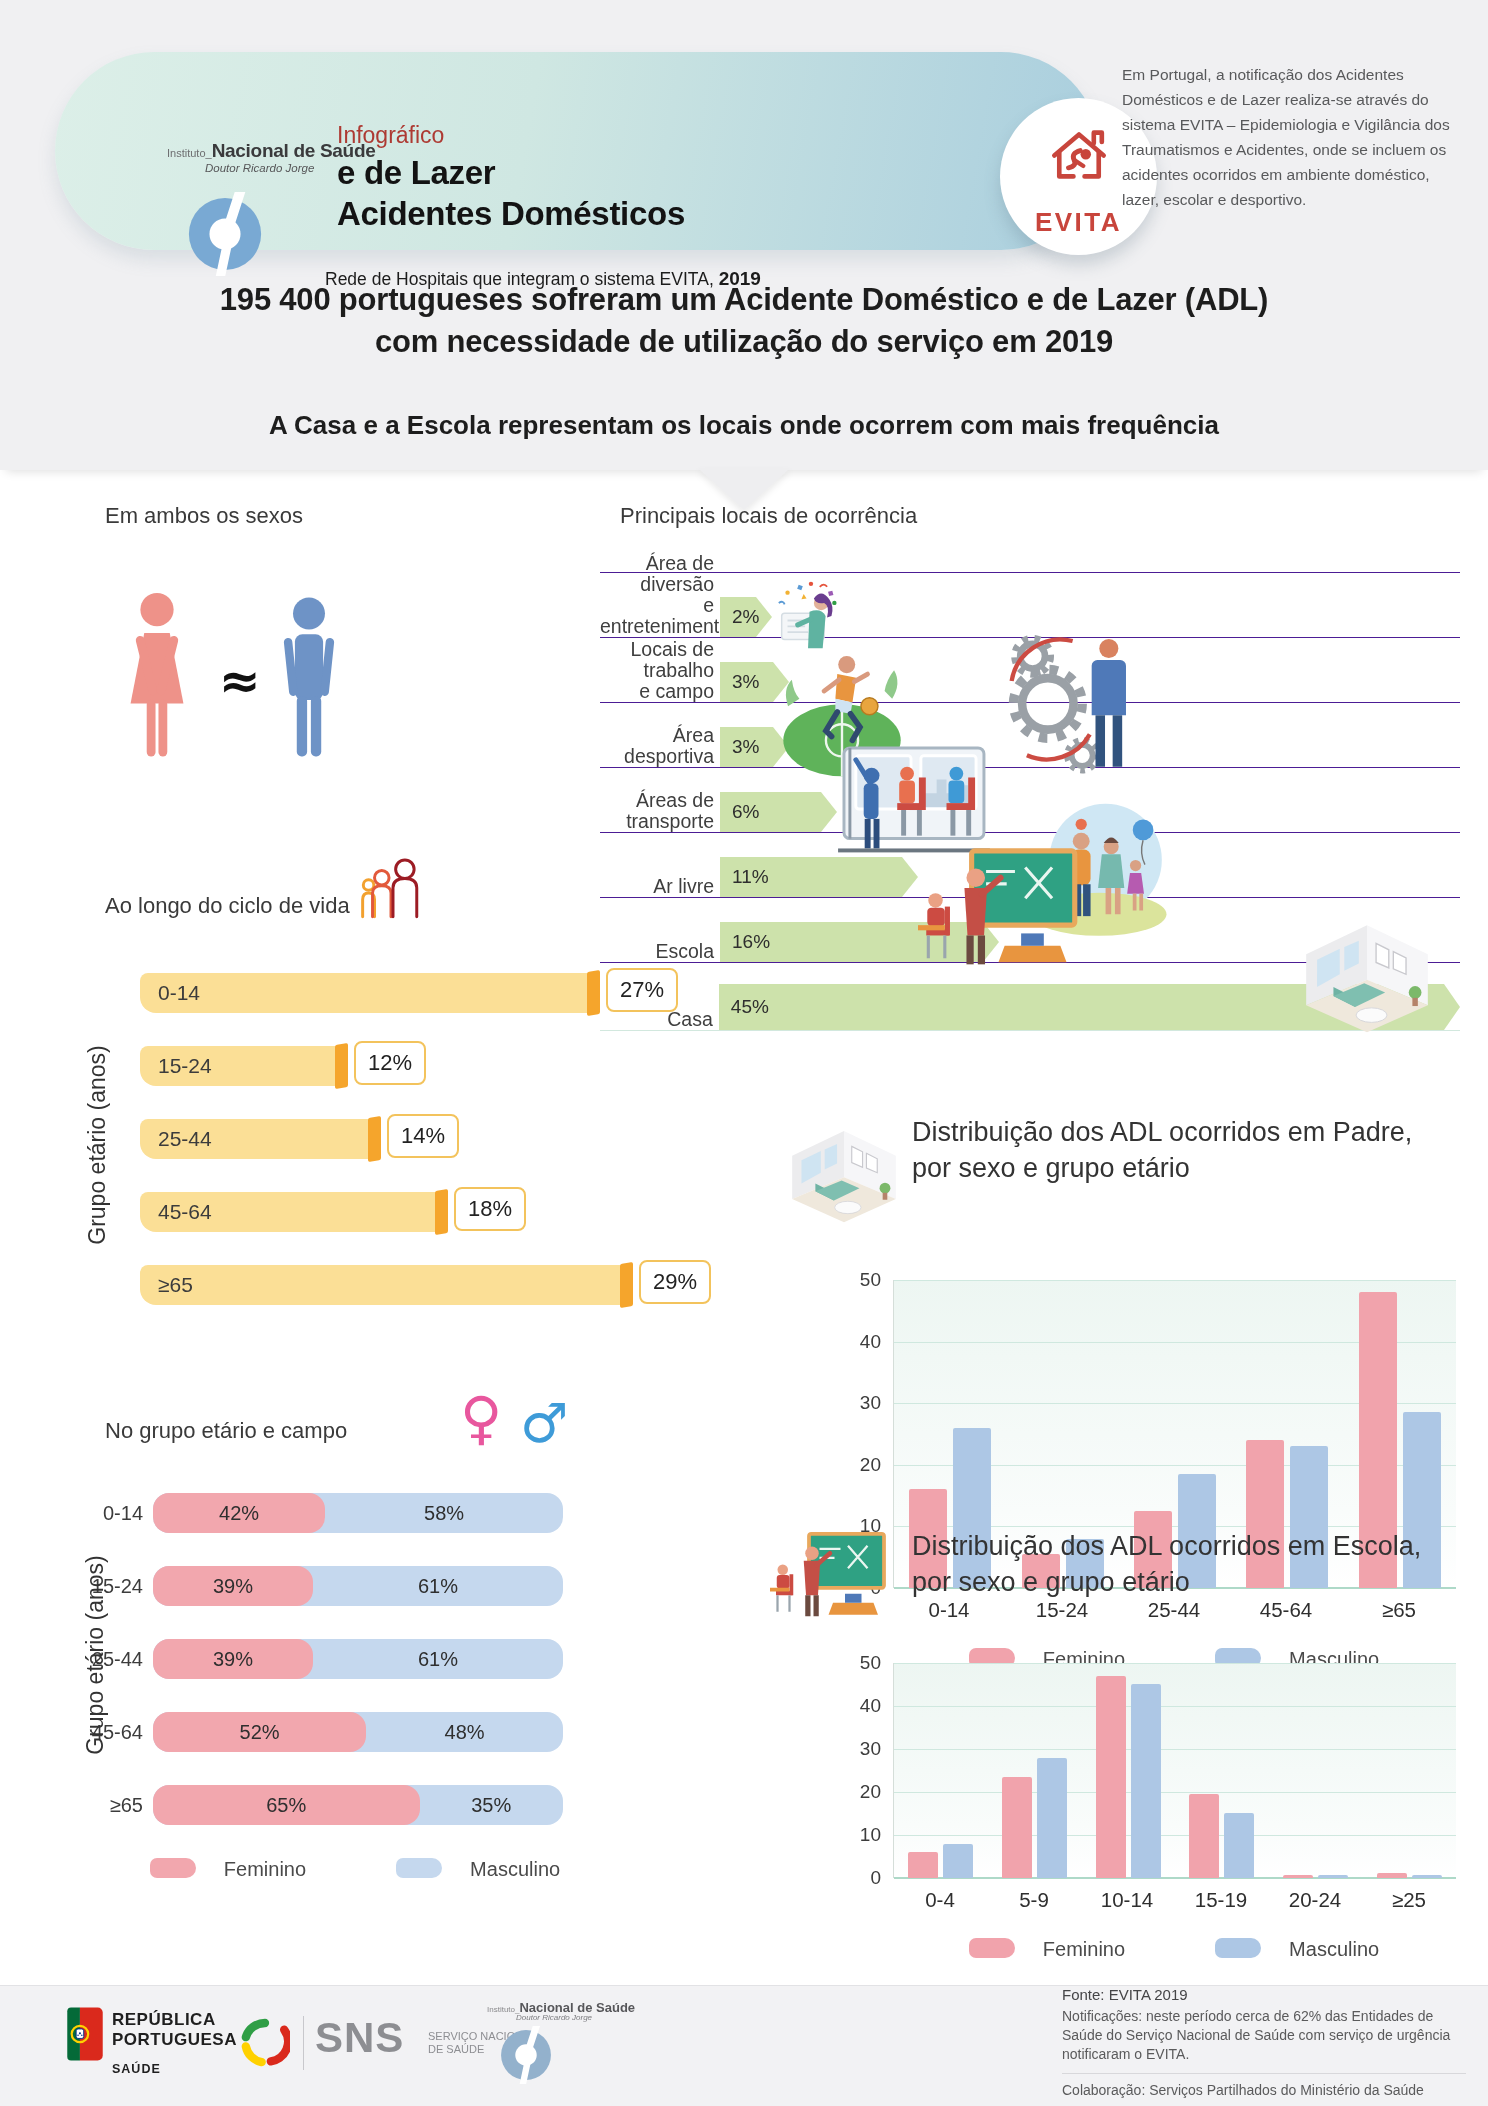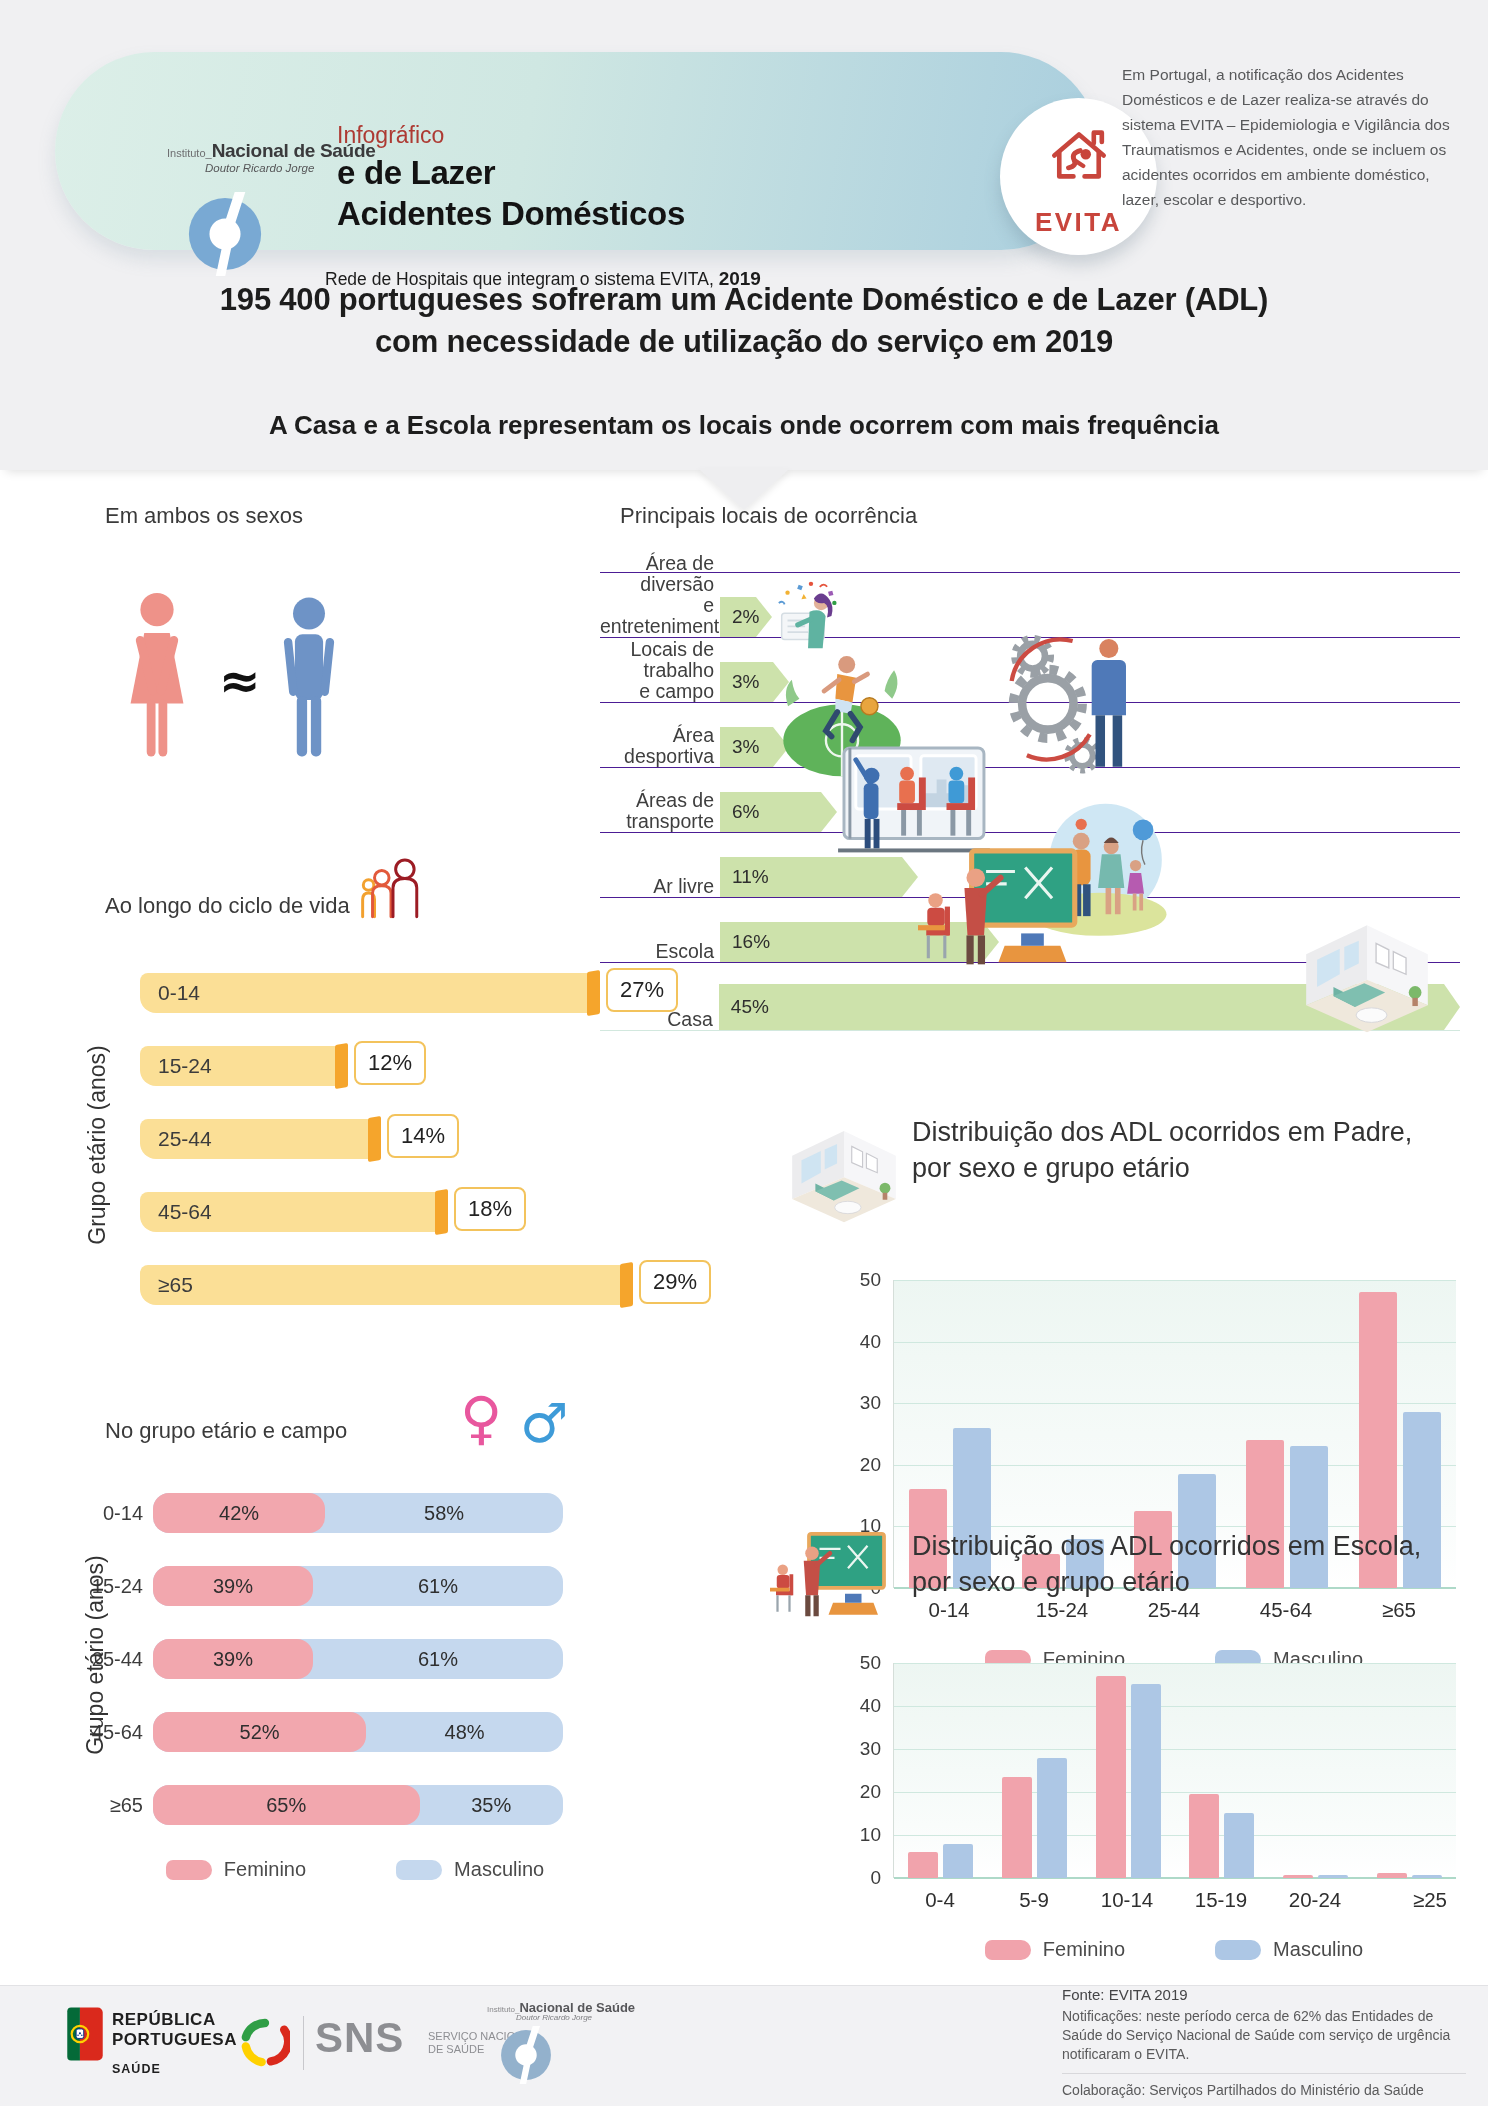--- a/index.html
+++ b/index.html
@@ -55,21 +55,21 @@
   .sym-f{position:absolute;left:460px;top:1384px;font-size:58px;font-weight:bold;color:#e8579e;font-family:"DejaVu Sans","Liberation Sans",sans-serif;}
   .sym-m{position:absolute;left:520px;top:1392px;font-size:54px;font-weight:bold;color:#3e9bd8;font-family:"DejaVu Sans","Liberation Sans",sans-serif;}
   #as-rows{position:absolute;left:85px;top:1493px;width:600px;}
   .as-row{display:flex;align-items:center;height:40px;margin-bottom:33px;}
   .as-age{width:58px;margin-right:10px;text-align:right;font-size:20px;color:#3c3c3c;}
   .as-track{position:relative;width:410px;height:40px;border-radius:16px;}
   .as-f{position:absolute;left:0;top:0;bottom:0;border-radius:16px;}
   .as-flabel,.as-mlabel{position:absolute;top:0;line-height:40px;text-align:center;font-size:20px;color:#2f2f2f;}
   .legend{position:absolute;display:flex;justify-content:center;gap:90px;}
   #as-legend{left:150px;top:1858px;width:410px;}
-  .leg-item{display:flex;align-items:center;gap:12px;font-size:20px;color:#4a4a4a;}
+  .leg-item{display:flex;align-items:flex-start;gap:28px;font-size:20px;color:#4a4a4a;}
   .leg-pill{width:46px;height:20px;border-radius:7px 10px 10px 7px;}
 
   
   #loc-rows{position:absolute;left:600px;top:572px;width:860px;border-bottom:1px solid #d2e8de;}
   .loc-row{display:flex;align-items:flex-end;height:64px;border-top:1px solid #4c1d95;}
   .loc-row:last-child{height:67px;}
   .loc-label{width:114px;margin-right:6px;text-align:right;font-size:19.5px;line-height:21px;color:#3f3f3f;white-space:pre-line;}
   .loc-bar{position:relative;height:40px;display:flex;align-items:center;clip-path:polygon(0 0,calc(100% - 16px) 0,100% 50%,calc(100% - 16px) 100%,0 100%);}
   .loc-row:last-child .loc-bar{height:46px;}
   .loc-pct{padding-left:12px;font-size:19px;color:#2e2e2e;}
@@ -613,21 +613,21 @@
       <div class="gbar" style="left: 424px; width: 30px; height: 3px; background: rgb(173, 199, 229);"></div>
       <div class="gbar" style="left: 483px; width: 30px; height: 5px; background: rgb(241, 163, 172);"></div>
       <div class="gbar" style="left: 518px; width: 30px; height: 3px; background: rgb(173, 199, 229);"></div>
     </div>
   <div class="xlabels" id="escola-x">
       <div class="xlab" style="left: 47px;">0-4</div>
       <div class="xlab" style="left: 141px;">5-9</div>
       <div class="xlab" style="left: 234px;">10-14</div>
       <div class="xlab" style="left: 328px;">15-19</div>
       <div class="xlab" style="left: 422px;">20-24</div>
-      <div class="xlab" style="left: 537px;">≥25</div>
+      <div class="xlab" style="left: 516px;">≥25</div>
     </div>
   <div class="legend" id="escola-legend">
       <div class="leg-item">
         <span class="leg-pill" style="background: rgb(241, 163, 172);"></span>
         <span>Feminino</span>
       </div>
       <div class="leg-item">
         <span class="leg-pill" style="background: rgb(173, 199, 229);"></span>
         <span>Masculino</span>
       </div>

